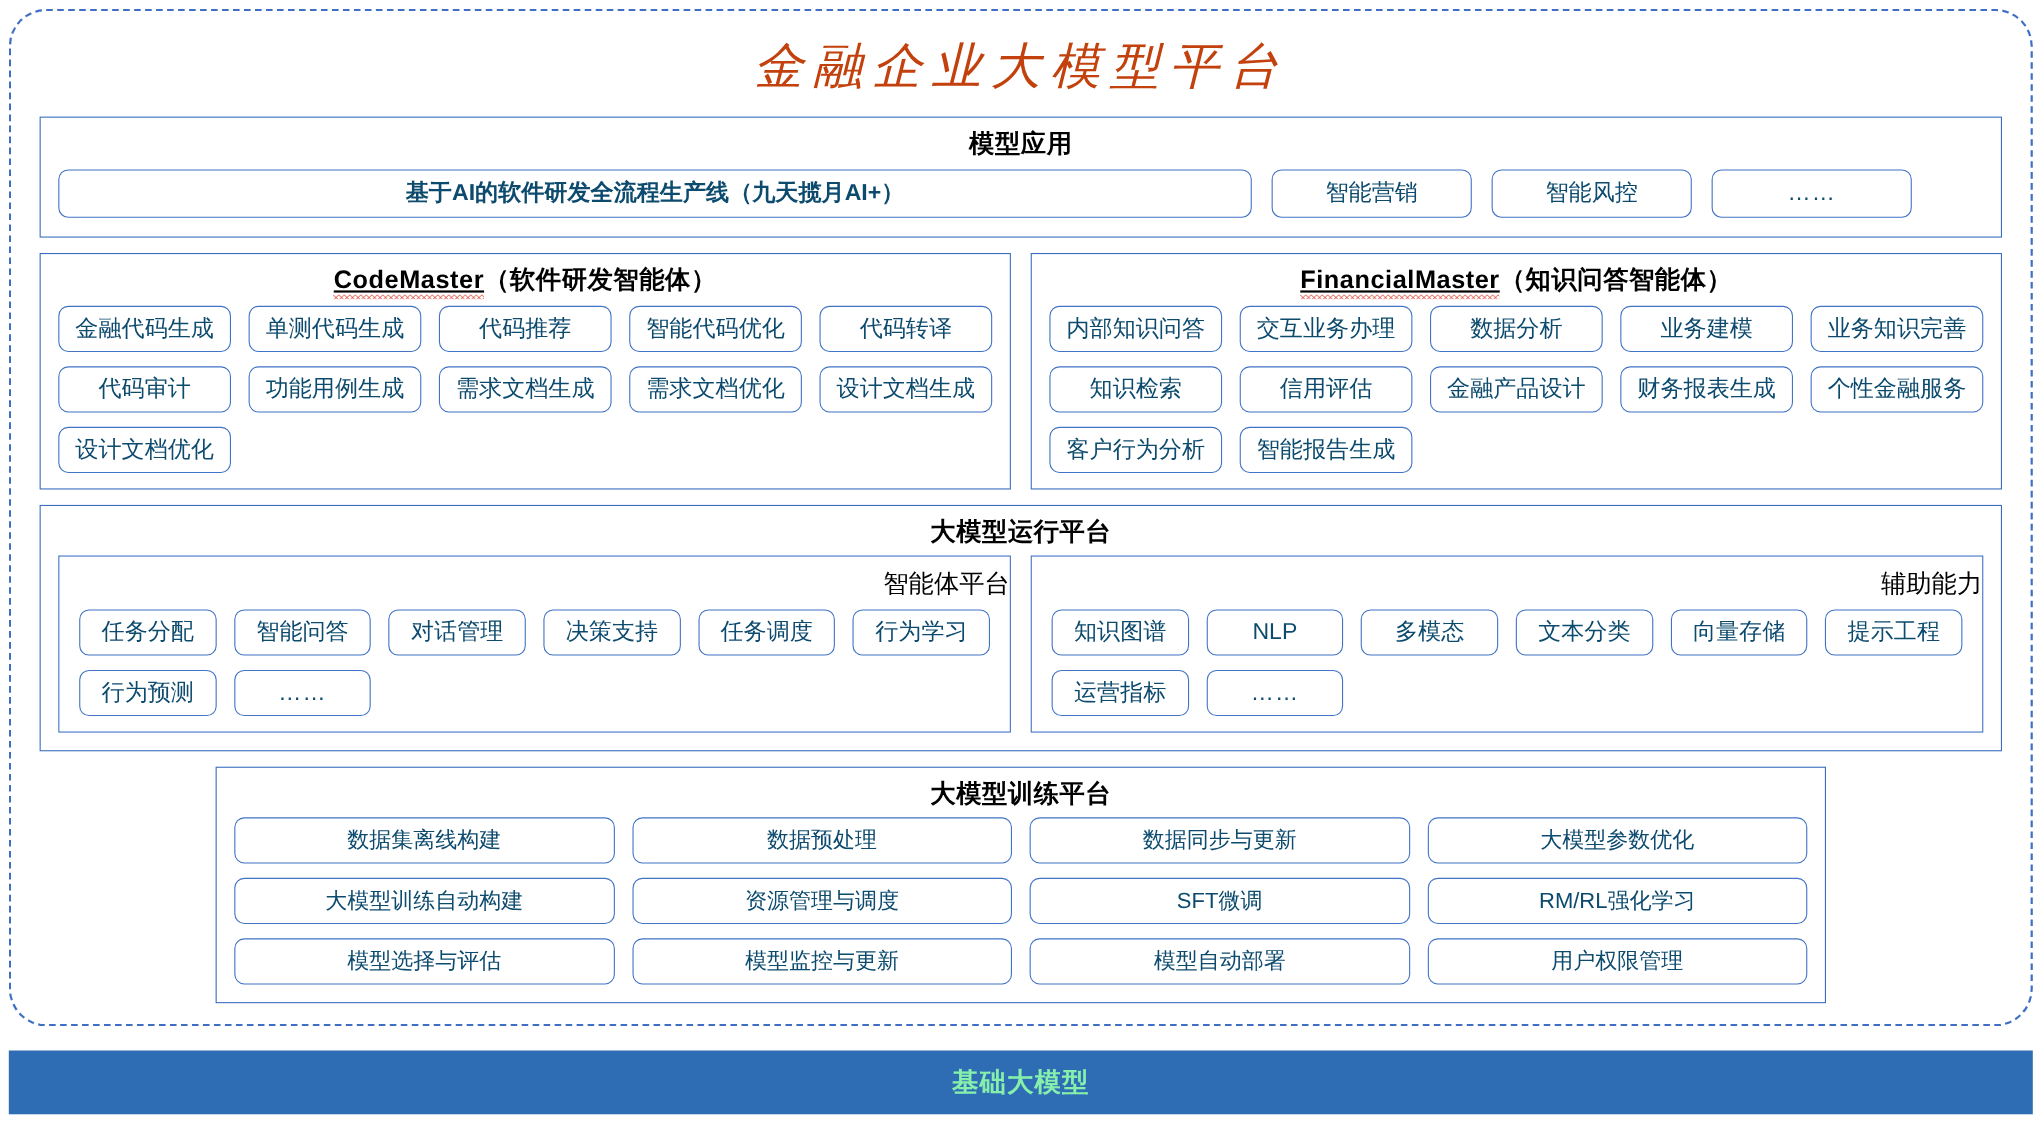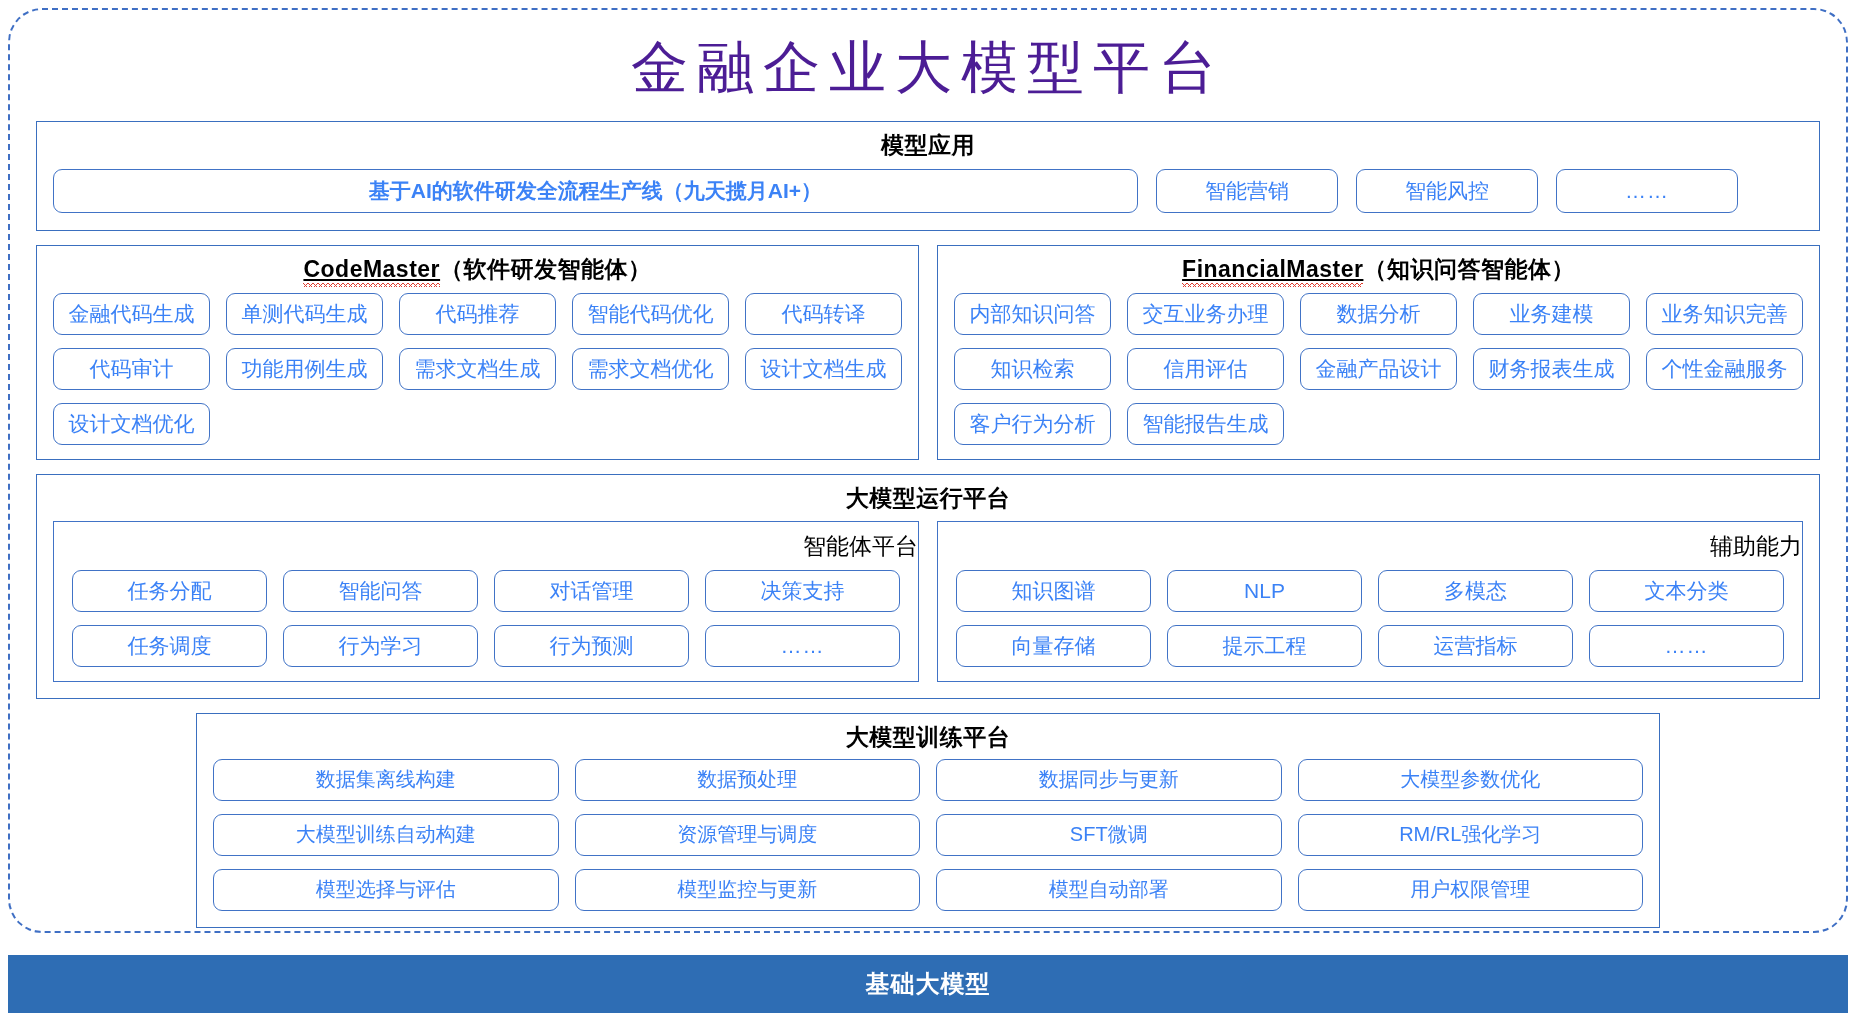--- a/index.html
+++ b/index.html
@@ -32,28 +32,29 @@
     box-sizing: border-box;
     border: 2px dashed #3f6fc4;
     border-radius: 34px;
     padding: 0;
   }
 
   
   .main-title {
     text-align: center;
     font-family: "Liberation Serif", "DejaVu Serif", serif;
-    font-size: 57px;
+    font-size: 45px;
     font-weight: 400;
     letter-spacing: 9px;
-    color: #4c1d95;
+    color: #c2410c;
     margin: 0;
     padding-top: 22px;
     line-height: 1.28;
     white-space: nowrap;
+    font-style: italic;
   }
 
   
   .panel {
     box-sizing: border-box;
     border: 1.6px solid #3a6fbf;
     background: #ffffff;
     margin: 0 auto;
   }
   .panel-title {
@@ -93,21 +94,21 @@
     border: 1.4px solid #4173c6;
     border-radius: 9px;
     background: #ffffff;
     display: flex;
     align-items: center;
     justify-content: center;
     text-align: center;
     font-size: 21px;
     line-height: 1.05;
     white-space: nowrap;
-    color: #3b82f6;
+    color: #0c4a6e;
     height: 42px;
   }
   .pill.dots { letter-spacing: 1px; }
 
   
   #sec-apps {
     width: 1784px;
     margin-top: 16px;
     height: 110px;
   }
@@ -171,21 +172,21 @@
   }
   .subpanel-title {
     text-align: right;
     font-size: 23px;
     font-weight: 400;
     padding: 9px 0 8px 0;
     white-space: nowrap;
   }
   .sub-grid {
     display: grid;
-    grid-template-columns: repeat(4, 1fr);
+    grid-template-columns: repeat(6, 1fr);
     gap: 13px 16px;
     padding: 0 18px;
   }
   .sub-grid .pill { height: 42px; font-size: 21px; }
 
   
   #sec-training {
     width: 1464px;
     margin: 14px auto 0 auto;
     padding-bottom: 16px;
@@ -199,21 +200,21 @@
   .train-grid .pill { height: 42px; font-size: 20px; }
 
   
   #base-bar {
     position: absolute;
     left: 8px;
     top: 955px;
     width: 1840px;
     height: 58px;
     background: #2e6db4;
-    color: #ffffff;
+    color: #86efac;
     display: flex;
     align-items: center;
     justify-content: center;
     font-size: 24px;
     font-weight: bold;
     letter-spacing: 1px;
   }
 </style>
 </head>
 <body>

